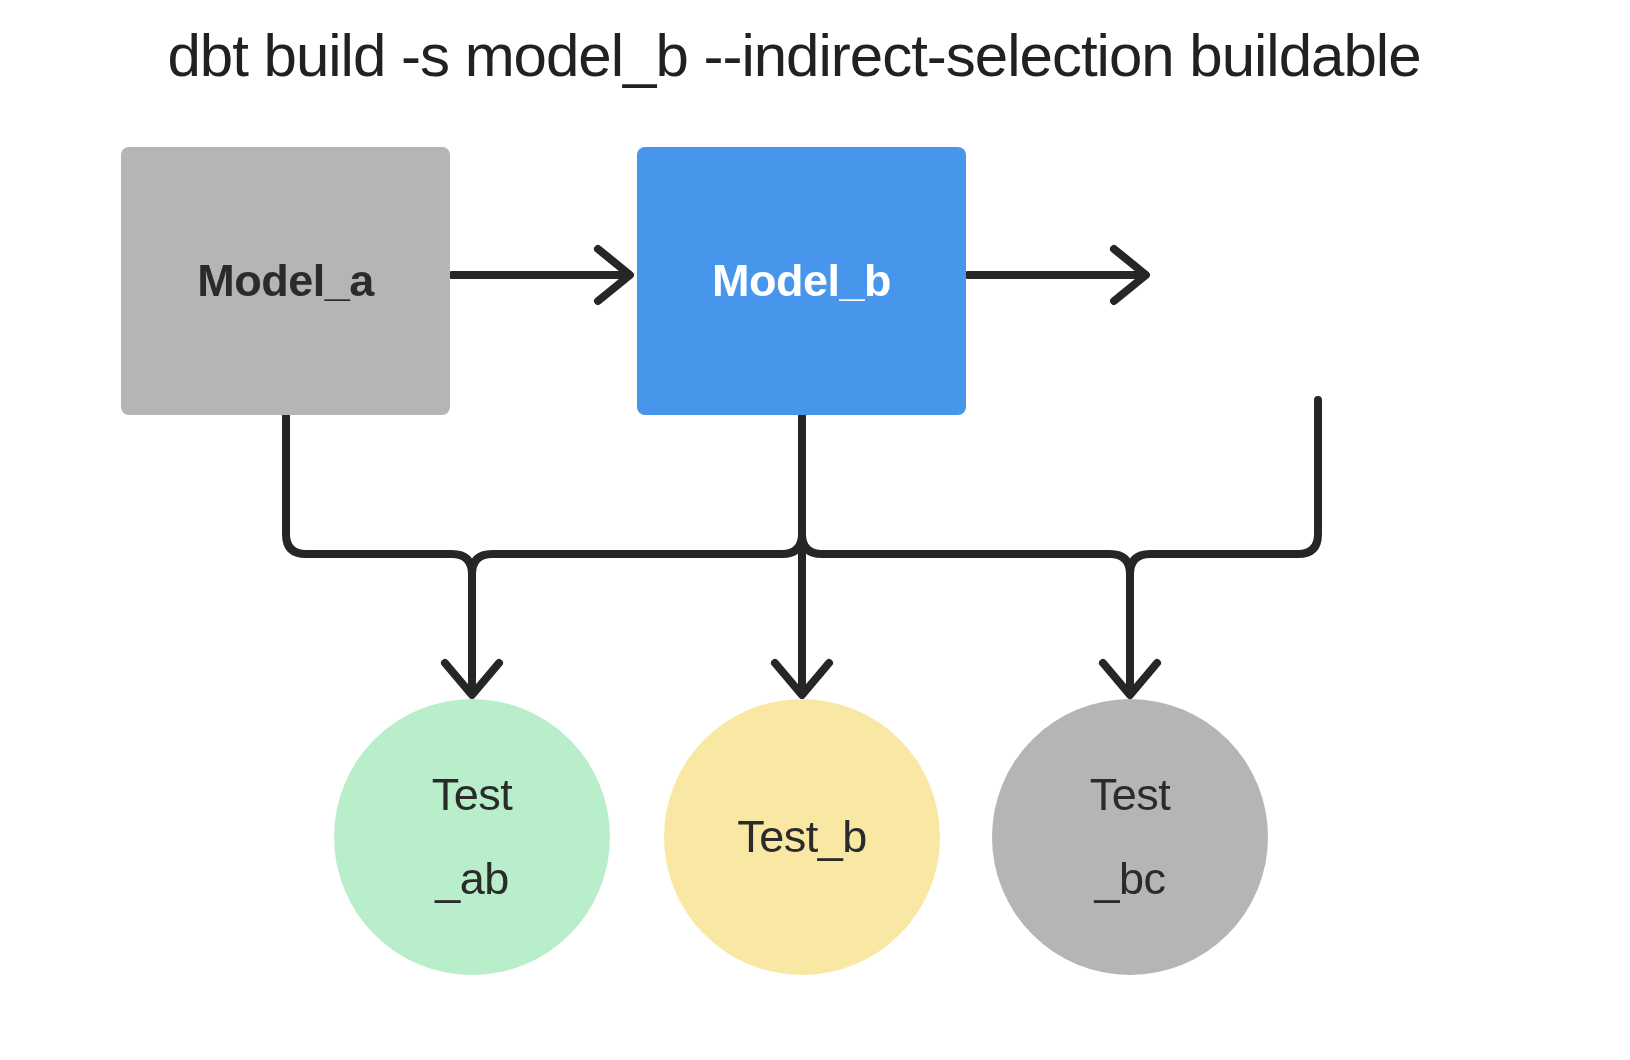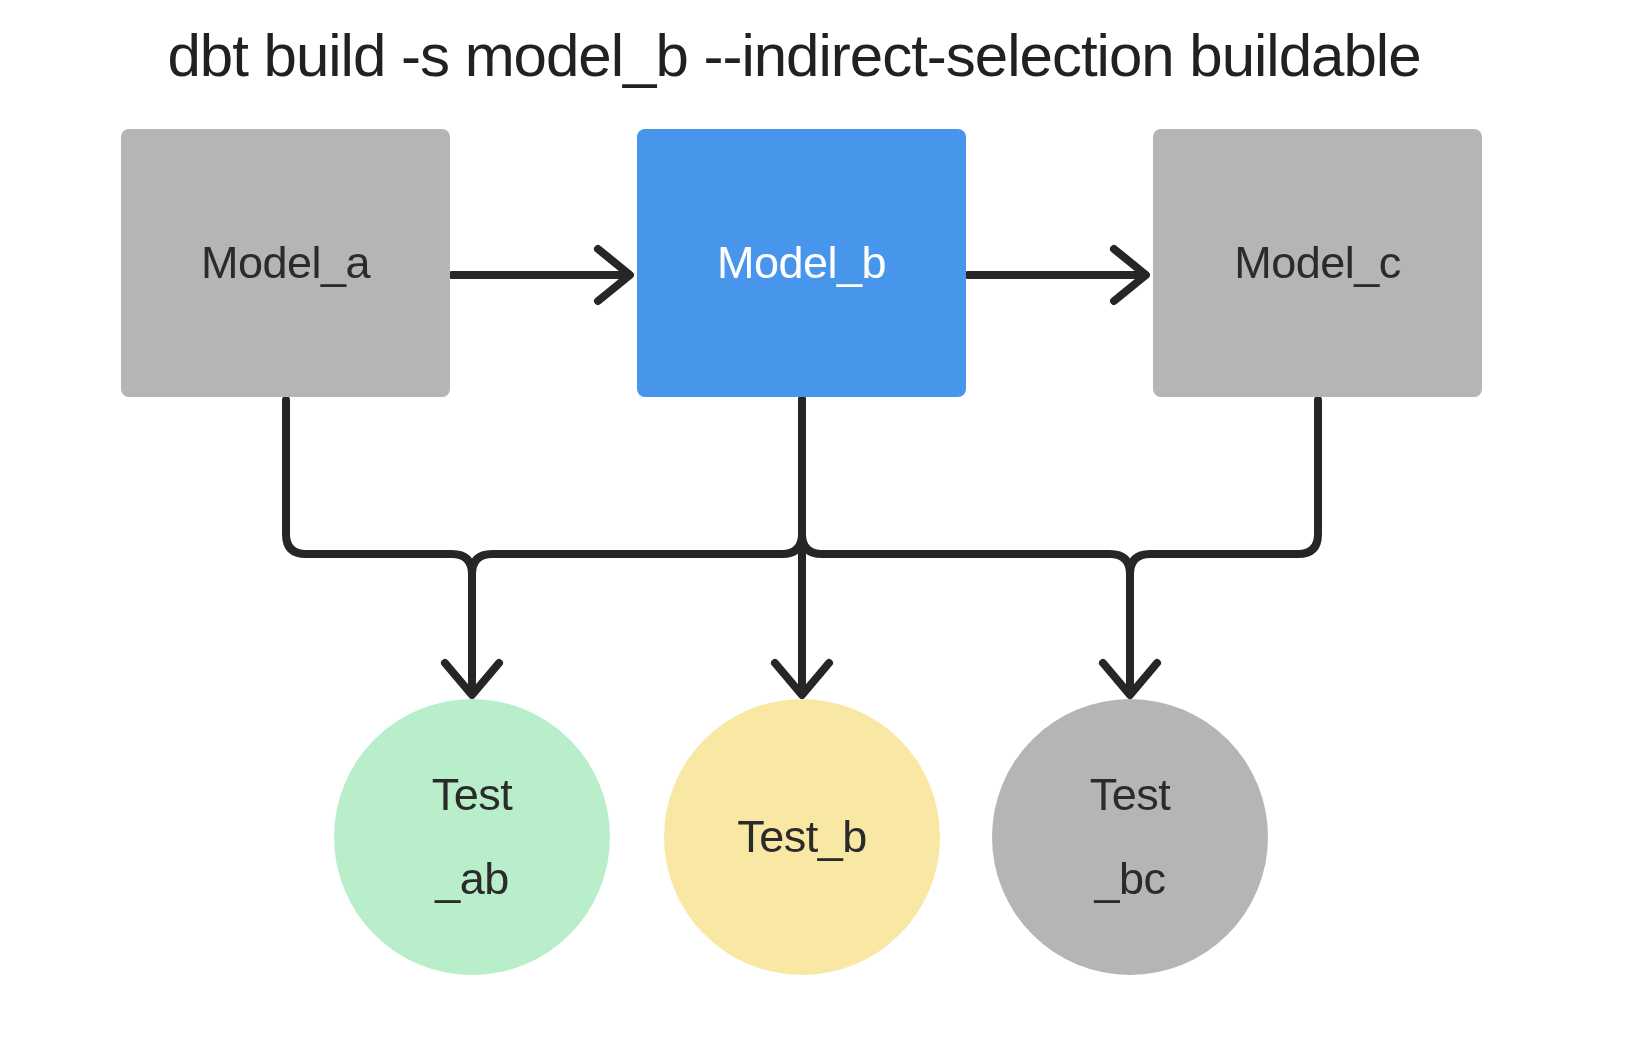--- a/index.html
+++ b/index.html
@@ -42,26 +42,26 @@
   }
   .node {
     position: absolute;
     display: flex;
     flex-direction: column;
     align-items: center;
     justify-content: center;
     text-align: center;
   }
   .model {
-    top: 129px;
+    top: 147px;
     width: 329px;
     height: 268px;
     border-radius: 8px;
     font-size: 45px;
-    font-weight: 400;
+    font-weight: 700;
     letter-spacing: -0.5px;
   }
   .model.unselected {
     background: var(--model-unselected-fill, #b5b5b5);
     color: var(--dark-label-text, #2b2b2b);
   }
   .model.selected {
     background: var(--model-selected-fill, #4896ec);
     color: var(--light-label-text, #ffffff);
   }
@@ -112,23 +112,20 @@
   </svg>
 
   <div class="node model unselected" style="left:121px">
     <span>Model_a</span>
   </div>
 
   <div class="node model selected" style="left:637px">
     <span>Model_b</span>
   </div>
 
-  <div class="node model unselected" style="left:1153px">
-    <span>Model_c</span>
-  </div>
 
   <div class="node test green" style="left:334px">
     <span>Test</span>
     <span>_ab</span>
   </div>
 
   <div class="node test yellow" style="left:664px">
     <span>Test_b</span>
 
   </div>

